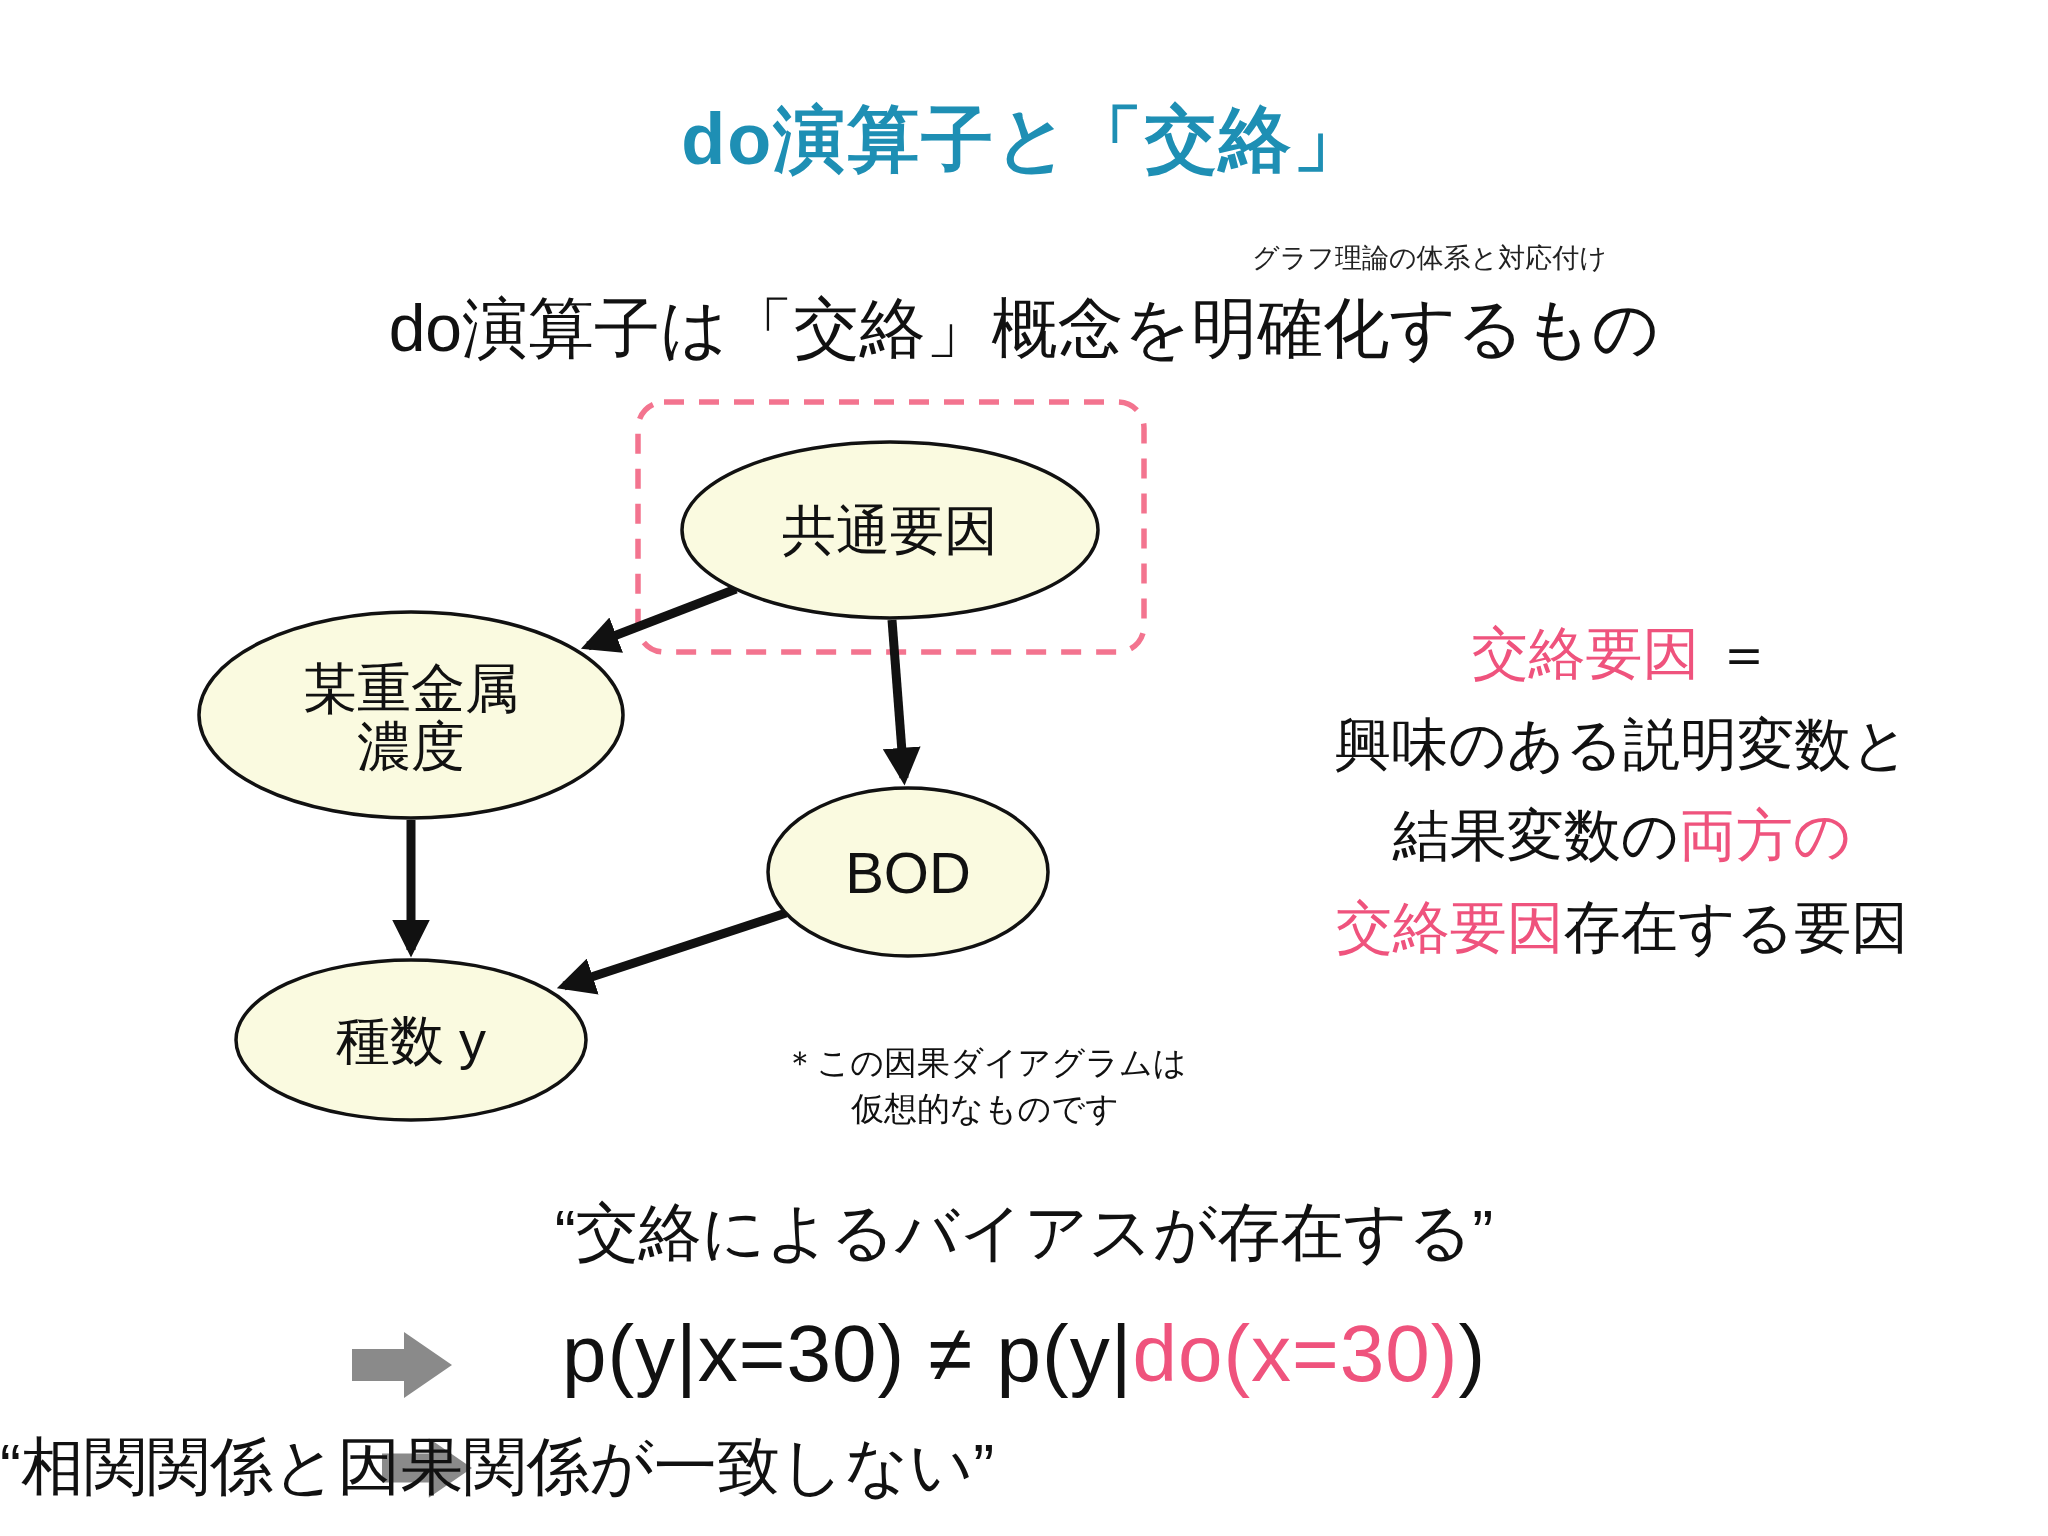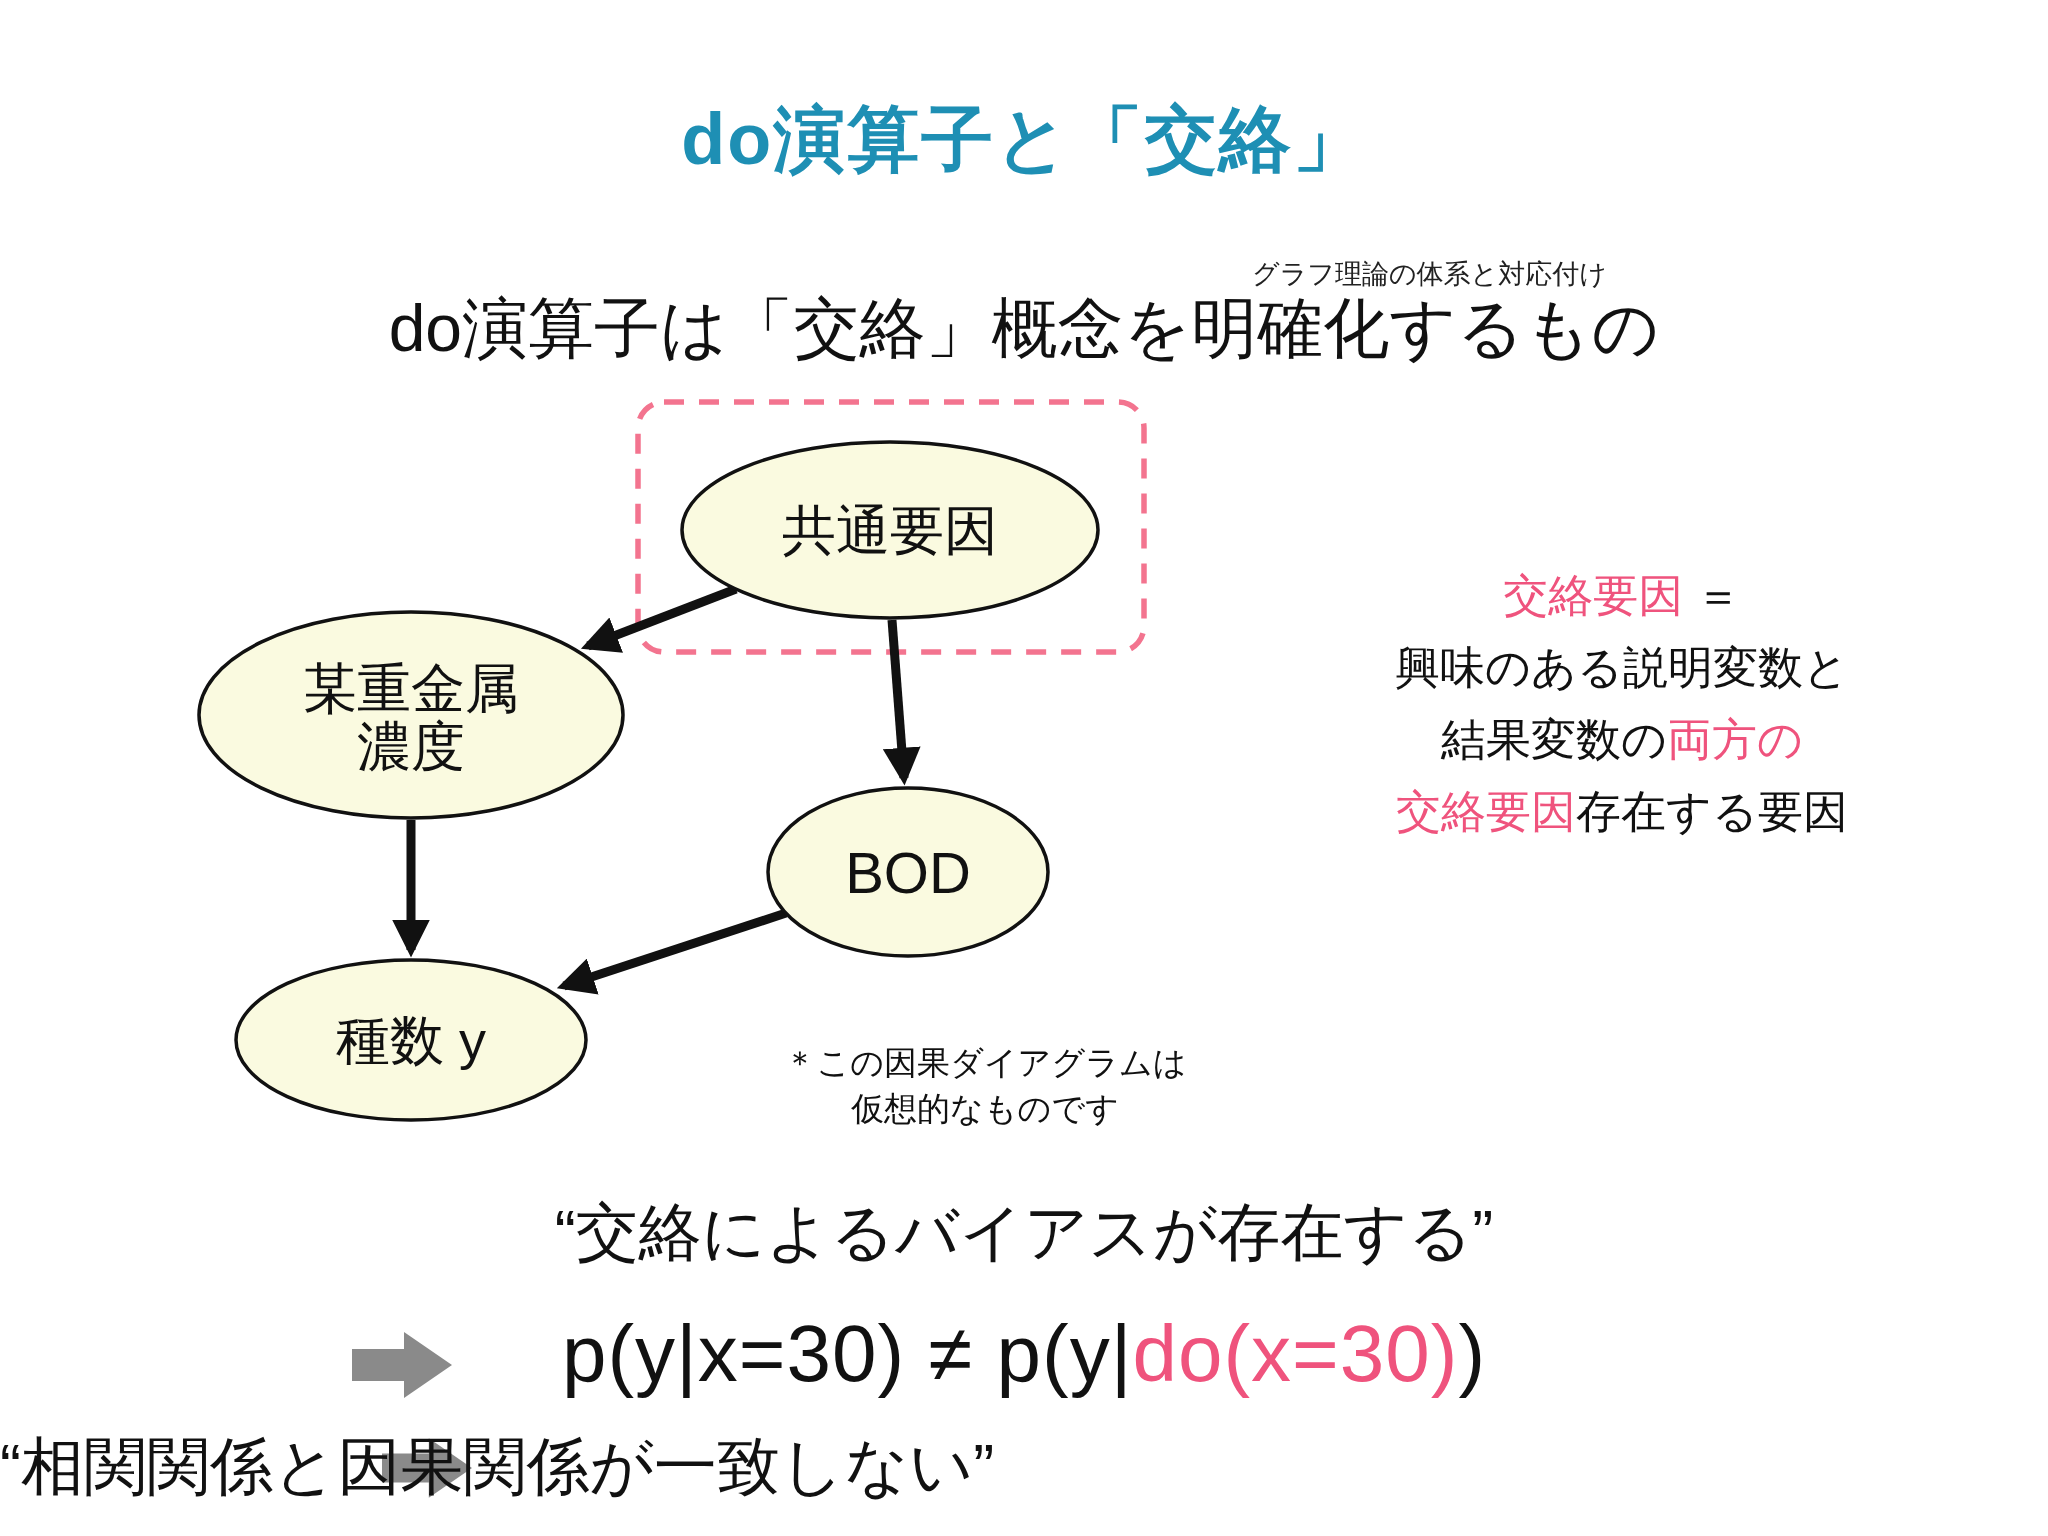--- a/index.html
+++ b/index.html
@@ -13,21 +13,21 @@
   .abs { position: absolute; }
 
   .title {
     left: 0; top: 92px; width: 100%;
     text-align: center;
     font-size: 72px; font-weight: bold;
     color: var(--title, #1e8fb4);
     letter-spacing: 2px;
   }
   .annotation {
-    left: 1252px; top: 256px;
+    left: 1252px; top: 240px;
     font-size: 27px; color: #222;
   }
   .subtitle {
     left: 0; top: 284px; width: 100%;
     text-align: center;
     font-size: 66px; color: #111;
   }
 
   svg.diagram { position: absolute; left: 140px; top: 380px; }
   .node { fill: var(--node-fill, #fafae0); stroke: var(--node-stroke, #111); stroke-width: 3.5px; }
@@ -39,23 +39,23 @@
   .nlabel-big { font-size: 58px; }
   .arrow { stroke: #111; stroke-width: 9px; }
   .dash {
     fill: none;
     stroke: var(--dash-pink, #f3748f);
     stroke-width: 5.5px;
     stroke-dasharray: 20 15;
   }
 
   .confounder {
-    left: 1232px; top: 560px; width: 780px;
+    left: 1232px; top: 608px; width: 780px;
     text-align: center;
-    font-size: 45px; line-height: 1.6;
+    font-size: 57px; line-height: 1.6;
     color: #111;
   }
   .pink { color: var(--pink, #ef537d); }
 
   .diagram-note {
     left: 690px; top: 1040px; width: 590px;
     text-align: center;
     font-size: 33px; line-height: 1.4; color: #111;
   }
 

